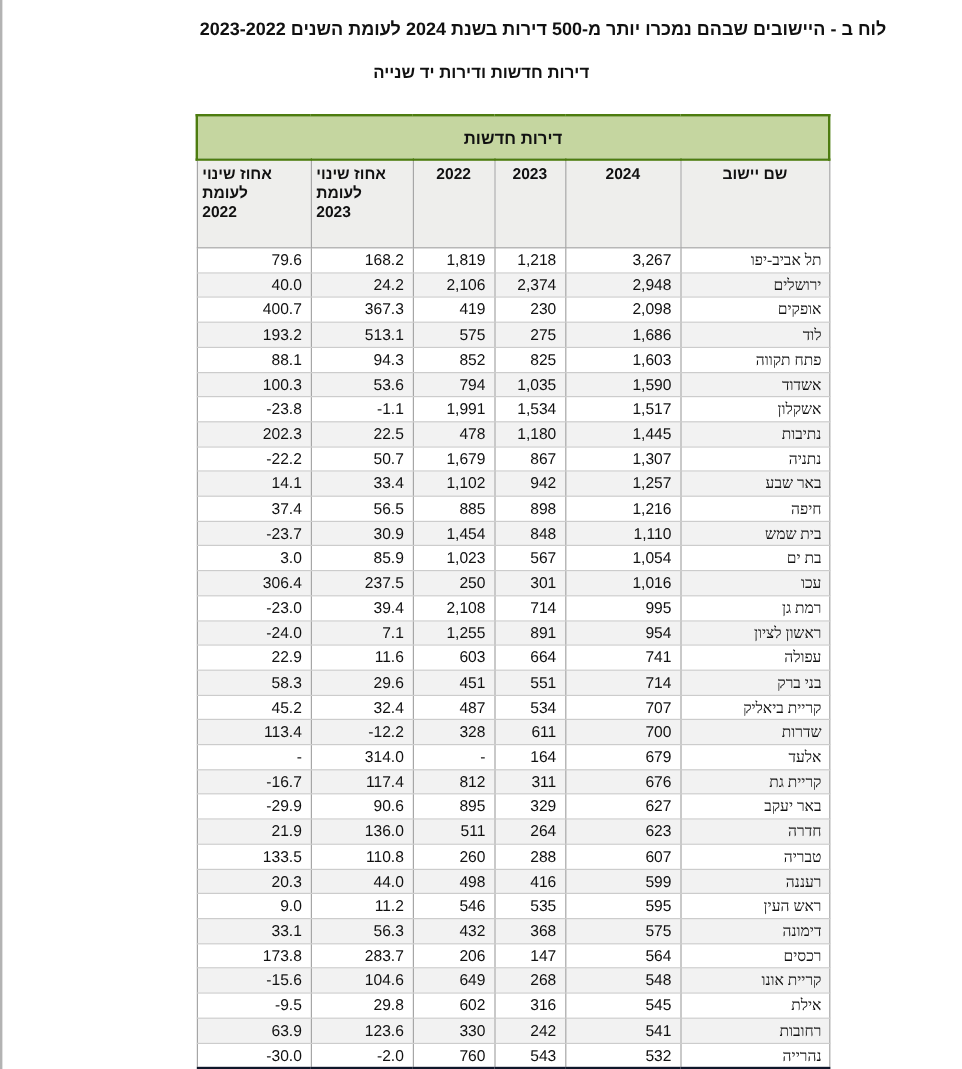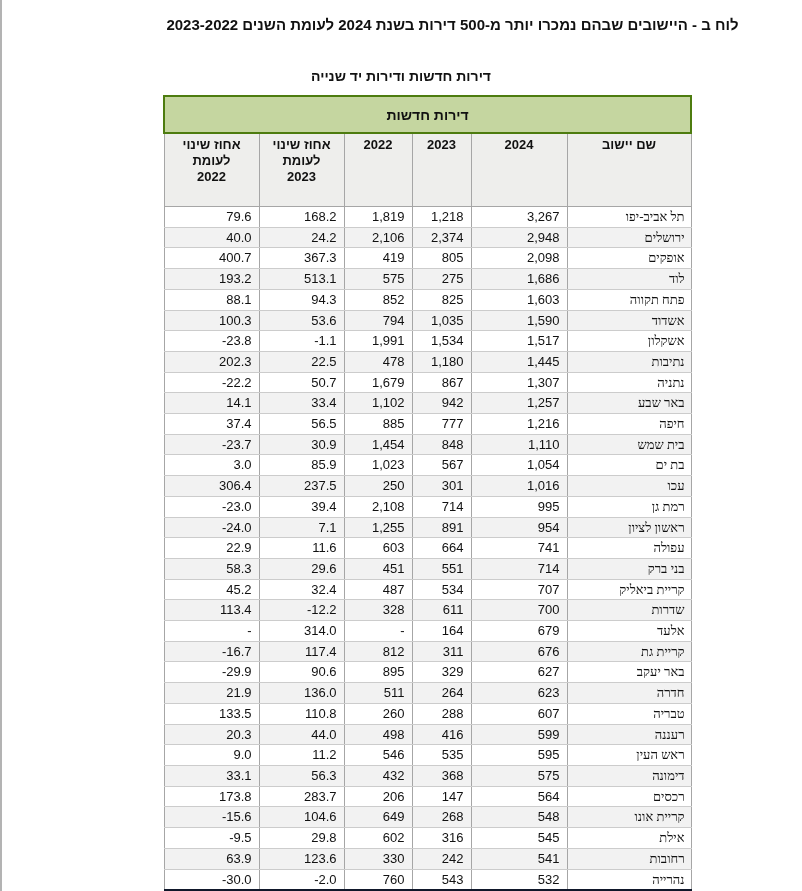--- a/index.html
+++ b/index.html
@@ -29,21 +29,21 @@
     width: 651px;
     direction: rtl;
     text-align: center;
     font-size: 15px;
     font-weight: bold;
     color: #111;
     line-height: 22px;
   }
   .doc-subtitle {
     position: absolute;
-    top: 68px;
+    top: 52px;
     left: 0;
     width: 802px;
     direction: rtl;
     text-align: center;
     font-size: 14px;
     font-weight: bold;
     color: #111;
   }
   .table-wrap {
     position: absolute;
@@ -74,21 +74,21 @@
     height: 69px;
     vertical-align: top;
     background: #eeeeec;
     font-weight: bold;
     padding: 3px 4px 0 4px;
     line-height: 16px;
     border-top: 1px solid #9b9b9b;
   }
   .th-name  { padding-right: 8px; }
   .th-year  { text-align: center; }
-  .th-pct   { text-align: center; white-space: pre-line; }
+  .th-pct   { text-align: left; white-space: pre-line; }
   tbody td {
     height: 19.7px;
     line-height: 19.7px;
     padding: 0 7px;
     border-top: 1px solid #cccccc;
     border-bottom: 1px solid #cccccc;
   }
   tbody tr:nth-child(even) { background: #f2f2f2; }
   tbody tr:last-child td   { border-bottom: 7px solid #0f172a; }
   td.city {
@@ -151,21 +151,21 @@
             <td class="city">ירושלים</td>
             <td class="num">2,948</td>
             <td class="num">2,374</td>
             <td class="num">2,106</td>
             <td class="num">24.2</td>
             <td class="num">40.0</td>
           </tr>
           <tr>
             <td class="city">אופקים</td>
             <td class="num">2,098</td>
-            <td class="num">805</td>
+            <td class="num">230</td>
             <td class="num">419</td>
             <td class="num">367.3</td>
             <td class="num">400.7</td>
           </tr>
           <tr>
             <td class="city">לוד</td>
             <td class="num">1,686</td>
             <td class="num">275</td>
             <td class="num">575</td>
             <td class="num">513.1</td>
@@ -215,21 +215,21 @@
             <td class="city">באר שבע</td>
             <td class="num">1,257</td>
             <td class="num">942</td>
             <td class="num">1,102</td>
             <td class="num">33.4</td>
             <td class="num">14.1</td>
           </tr>
           <tr>
             <td class="city">חיפה</td>
             <td class="num">1,216</td>
-            <td class="num">777</td>
+            <td class="num">898</td>
             <td class="num">885</td>
             <td class="num">56.5</td>
             <td class="num">37.4</td>
           </tr>
           <tr>
             <td class="city">בית שמש</td>
             <td class="num">1,110</td>
             <td class="num">848</td>
             <td class="num">1,454</td>
             <td class="num">30.9</td>

